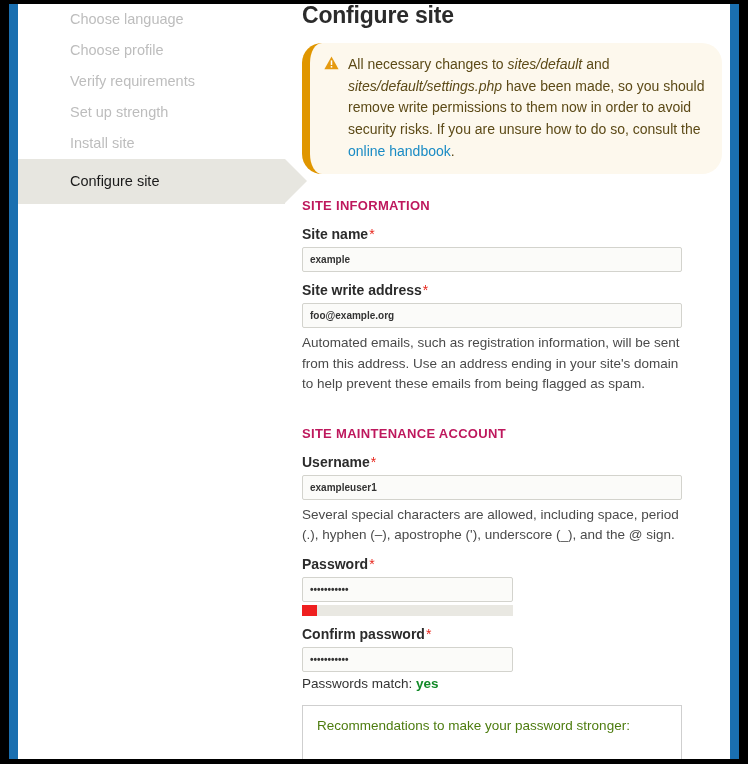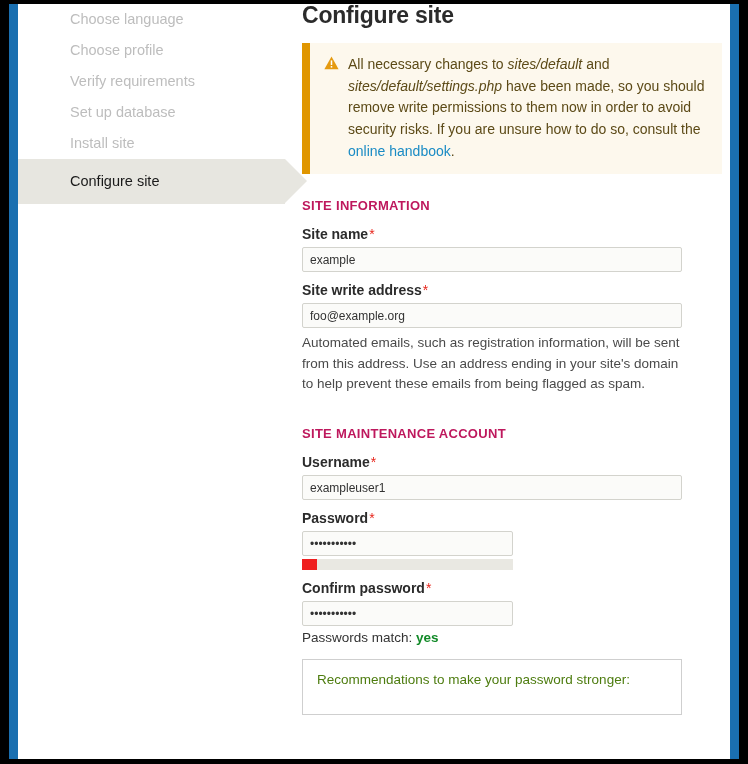--- a/index.html
+++ b/index.html
@@ -113,20 +113,21 @@
 
   
   .message-warning {
     background: #fdf8ed;
     border-left: 8px solid #e09600;
     padding: 11px 14px 12px 11px;
     margin: 0 8px 24px 0;
     display: flex;
     align-items: flex-start;
     box-sizing: border-box;
+    border-radius: 20px;
   }
   .warn-icon {
     flex: 0 0 auto;
     margin: 2px 9px 0 3px;
   }
   .message-text {
     font-size: 14px;
     line-height: 1.55;
     color: #5c4a17;
   }
@@ -159,24 +160,25 @@
   }
   .text-input {
     display: block;
     width: 380px;
     height: 25px;
     box-sizing: border-box;
     background: #fbfbf9;
     border: 1px solid #d3d3cd;
     border-radius: 2px;
     font-family: "Liberation Sans", sans-serif;
-    font-size: 12px;
+    font-size: 10px;
     color: #333333;
     padding: 0 7px;
     outline: none;
+    font-weight: bold;
   }
   .text-input.narrow { width: 211px; }
   .description {
     font-size: 13.5px;
     color: #4a4a4a;
     line-height: 1.5;
     margin: 5px 0 0 0;
     max-width: 382px;
   }
   .spacer-lg { height: 22px; }
@@ -239,21 +241,21 @@
       <div class="task-item">
         <span>Choose language</span>
       </div>
       <div class="task-item">
         <span>Choose profile</span>
       </div>
       <div class="task-item">
         <span>Verify requirements</span>
       </div>
       <div class="task-item">
-        <span>Set up database</span>
+        <span>Set up strength</span>
       </div>
       <div class="task-item">
         <span>Install site</span>
       </div>
       <div class="task-item active">
         <span>Configure site</span>
       </div>
     </nav>
 
     <main class="content">
@@ -292,20 +294,21 @@
 
       <div class="spacer-lg"></div>
 
       <h2 class="section-title">SITE MAINTENANCE ACCOUNT</h2>
 
       <div class="form-item">
         <label class="form-label">
           <span>Username</span><span class="req">*</span>
         </label>
         <input class="text-input" type="text" value="exampleuser1" style="">
+        <p class="description">Several special characters are allowed, including space, period (.), hyphen (–), apostrophe ('), underscore (_), and the @ sign.</p>
       </div>
 
       <div class="form-item">
         <label class="form-label">
           <span>Password</span><span class="req">*</span>
         </label>
         <input class="text-input narrow" type="text" value="•••••••••••" style="">
         <div class="strength-track">
           <div class="strength-fill" style="width: 7%;"></div>
         </div>

